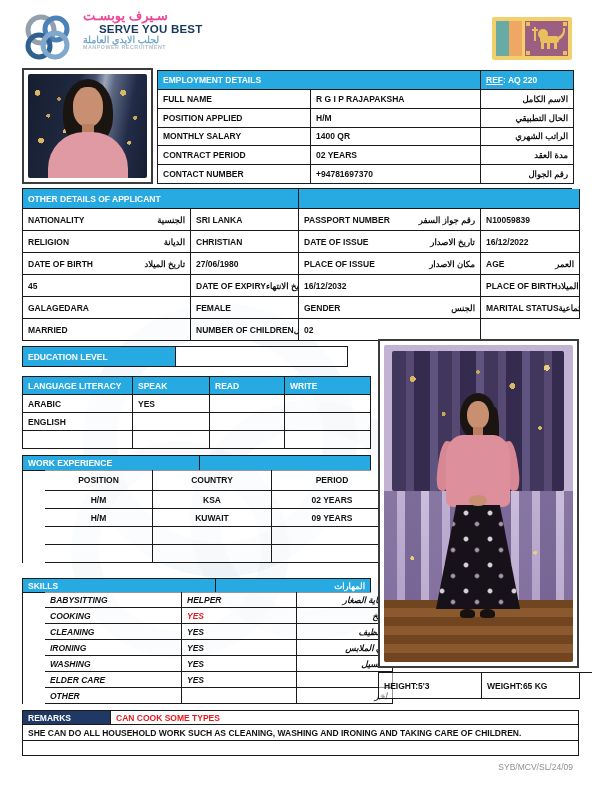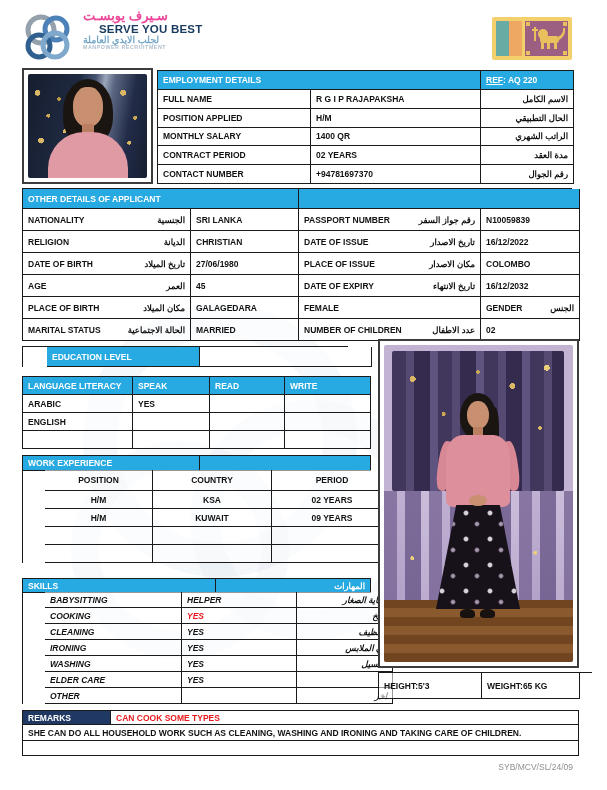--- a/index.html
+++ b/index.html
@@ -101,21 +101,21 @@
   .fl-skirt { position:absolute; left:52px;  top:160px; width:84px; height:104px; background-color:#17111a;
     background-image: radial-gradient(circle 2px at 6px 8px, #d8d0d8 92%, transparent 3px),
                       radial-gradient(circle 1.5px at 17px 19px, #a89ab0 92%, transparent 3px);
     background-size: 24px 26px;
     clip-path: polygon(24% 0, 76% 0, 100% 100%, 0 100%); }
   .fl-shoe-l { position:absolute; left:76px; top:264px; width:15px; height:9px; background:#17120f; border-radius:45% 45% 30% 30%; }
   .fl-shoe-r { position:absolute; left:96px; top:264px; width:15px; height:9px; background:#17120f; border-radius:45% 45% 30% 30%; }
   
   #employment-table { left:157px; top:70px; width:417px; grid-template-columns:153px 170px 93px; grid-template-rows:19px repeat(5,18.8px); }
   #other-table      { left:22px;  top:188px; width:550px; grid-template-columns:168px 108px 182px 99px; grid-template-rows:20px repeat(6,22px); }
-  #education-row    { left:22px;  top:346px; width:326px; grid-template-columns:153px 172px; grid-template-rows:20px;padding-left:24px; }
+  #education-row    { left:22px;  top:346px; width:326px; grid-template-columns:153px 172px; grid-template-rows:20px; }
   #language-table   { left:22px;  top:376px; width:349px; grid-template-columns:110px 77px 75px 86px; grid-template-rows:repeat(4,18px); }
   #work-bar         { left:22px;  top:455px; width:349px; grid-template-columns:177px 171px; grid-template-rows:15px; }
   #work-table       { left:22px;  top:470px; width:349px; grid-template-columns:108px 119px 121px; grid-template-rows:21px repeat(4,18px); }
   #skills-bar       { left:22px;  top:578px; width:349px; grid-template-columns:193px 155px; grid-template-rows:14px; }
   #skills-table     { left:22px;  top:592px; width:349px; grid-template-columns:137px 115px 96px; grid-template-rows:repeat(7,16px);font-style:italic; }
   #hw-table         { left:378px; top:672px; width:214px; grid-template-columns:103px 98px; grid-template-rows:26px; }
   #remarks-table    { left:22px;  top:710px; width:557px; grid-template-columns:88px 468px; grid-template-rows:14px 16px 15px; }
   .span2 { grid-column:1 / 3; }
   .span34 { grid-column:3 / 5; }
   .ref-underline { text-decoration:underline; }
@@ -244,21 +244,20 @@
 
   <div class="c lblpair">
       <span>DATE OF BIRTH</span>
       <span class="ar">تاريخ الميلاد</span>
     </div>
   <div class="c">27/06/1980</div>
   <div class="c lblpair">
       <span>PLACE OF ISSUE</span>
       <span class="ar">مكان الاصدار</span>
     </div>
-  <div class="c">COLOMBO</div>
 
   <div class="c lblpair">
       <span>AGE</span>
       <span class="ar">العمر</span>
     </div>
   <div class="c">45</div>
   <div class="c lblpair">
       <span>DATE OF EXPIRY</span>
       <span class="ar">تاريخ الانتهاء</span>
     </div>

